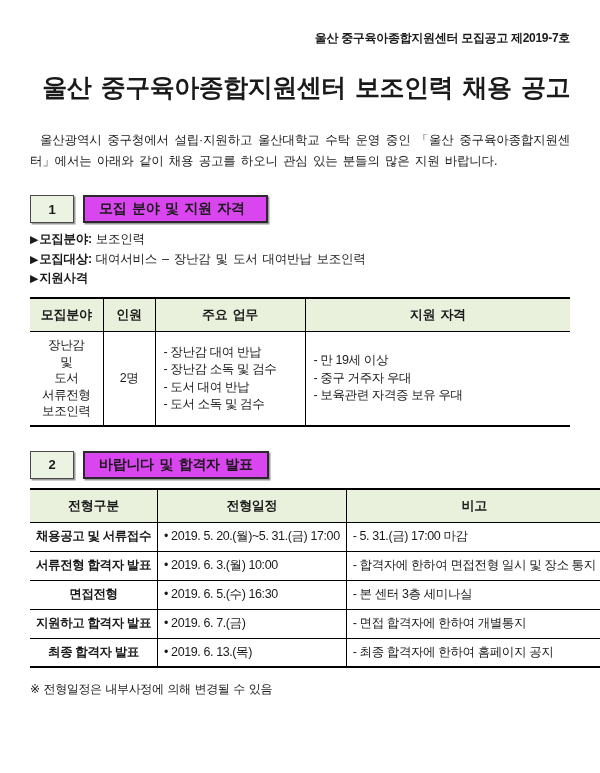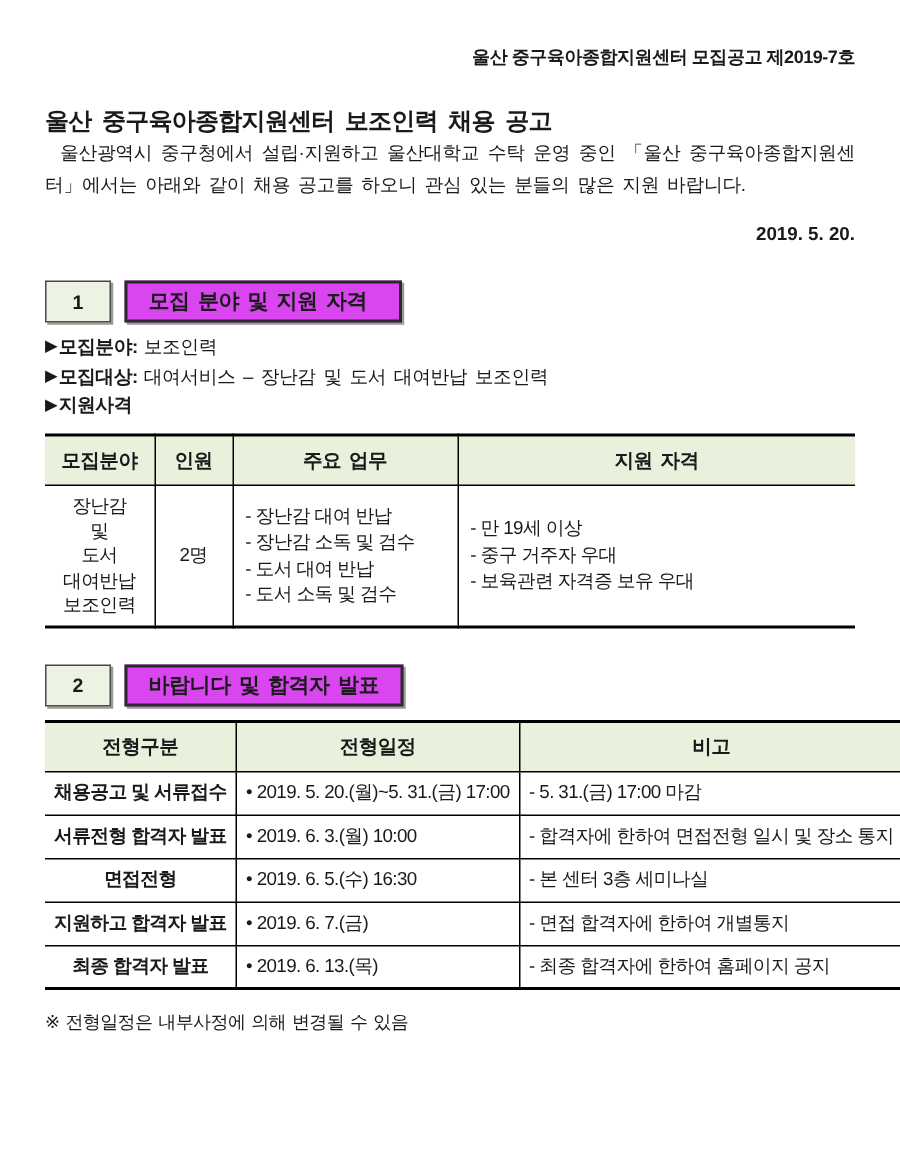--- a/index.html
+++ b/index.html
@@ -6,23 +6,23 @@
   html, body { background: #fff; }
   body {
     width: 600px; height: 773px;
     font-family: "Liberation Sans", "DejaVu Sans", sans-serif;
     color: #1a1a1a;
   }
   .page { width: 600px; height: 773px; padding: 30px 30px 20px 30px; overflow: hidden; }
 
   .notice-no { text-align: right; font-size: 12px; font-weight: bold; letter-spacing: -0.3px; }
 
-  .doc-title { text-align: left; font-size: 16px; font-weight: bold; margin-top: 24px; letter-spacing: -0.5px; word-spacing: 3px; }
+  .doc-title { text-align: right; font-size: 25px; font-weight: bold; margin-top: 24px; letter-spacing: -0.5px; word-spacing: 3px; }
 
-  .intro { font-size: 12.5px; line-height: 1.65; text-align: justify; text-indent: 10px; letter-spacing: -0.2px; word-spacing: 2px; }
+  .intro { margin-top: 26px; font-size: 12.5px; line-height: 1.65; text-align: justify; text-indent: 10px; letter-spacing: -0.2px; word-spacing: 2px; }
 
   .doc-date { text-align: right; font-size: 12.5px; font-weight: bold; margin-top: 16px; }
   .doc-signer { text-align: right; font-size: 13px; font-weight: bold; margin-top: 16px; letter-spacing: -0.2px; }
 
   .section-header { display: flex; align-items: stretch; margin-top: 24px; }
   .section-num {
     width: 44px; min-height: 27px; display: flex; align-items: center; justify-content: center;
     background: #edf3e2; border: 1px solid #4a4a4a; box-shadow: 1.5px 1.5px 0 #9a9a9a;
     font-size: 13px; font-weight: bold;
   }
@@ -60,21 +60,20 @@
 <body>
 
 <div class="page">
 
   <div class="notice-no">울산 중구육아종합지원센터 모집공고 제2019-7호</div>
 
   <div class="doc-title">울산 중구육아종합지원센터 보조인력 채용 공고</div>
 
   <p class="intro">울산광역시 중구청에서 설립·지원하고 울산대학교 수탁 운영 중인 「울산 중구육아종합지원센터」에서는 아래와 같이 채용 공고를 하오니 관심 있는 분들의 많은 지원 바랍니다.</p>
 
-  <div class="doc-date">2019. 5. 20.</div>
 
   <div class="section-header">
     <div class="section-num">1</div>
     <div class="section-title-box">모집 분야 및 지원 자격</div>
   </div>
 
   <div class="bullets">
     <div class="bullet-line">
       <span class="arrow">▶</span>
       <span class="lbl">모집분야:</span>
@@ -105,21 +104,21 @@
         <th>주요 업무</th>
         <th>지원 자격</th>
       </tr>
     </thead>
     <tbody>
       <tr>
         <td class="cell-center cell-bold t1-field">
           <div>장난감</div>
           <div>및</div>
           <div>도서</div>
-          <div>대여반납</div>
+          <div>서류전형</div>
           <div>보조인력</div>
         </td>
         <td class="cell-center">2명</td>
         <td class="cell-lines">
           <div>- 장난감 대여 반납</div>
           <div>- 장난감 소독 및 검수</div>
           <div>- 도서 대여 반납</div>
           <div>- 도서 소독 및 검수</div>
         </td>
         <td class="cell-lines">

